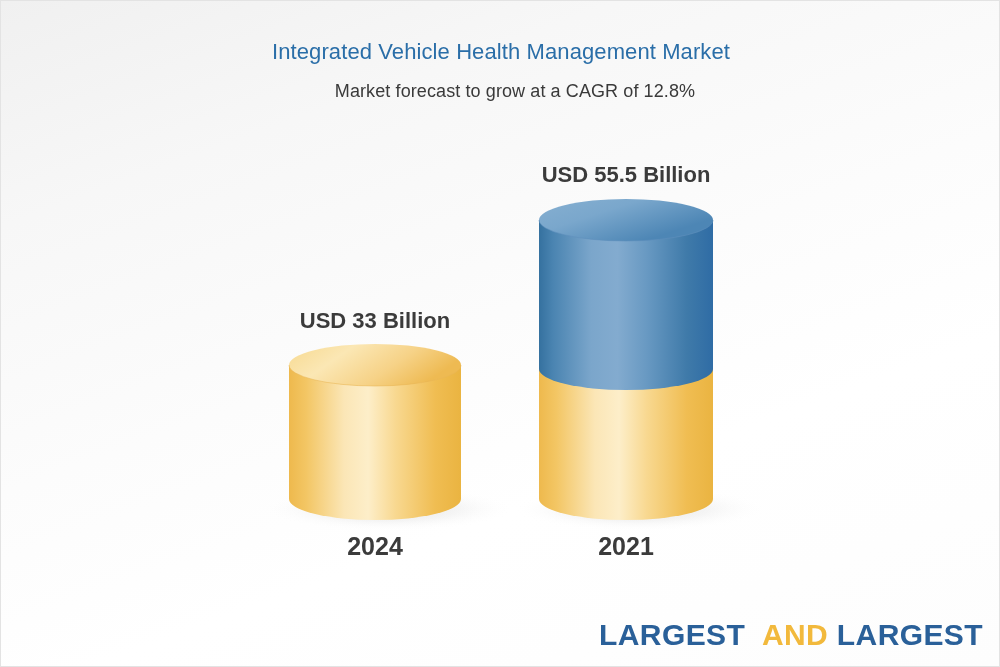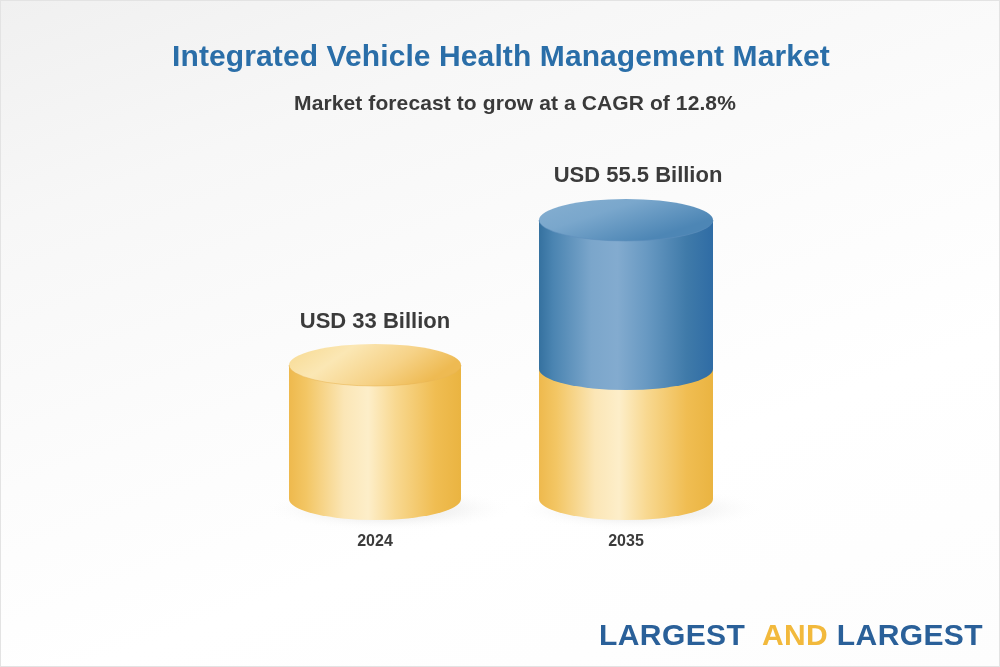--- a/index.html
+++ b/index.html
@@ -24,30 +24,30 @@
 
   
   .header {
     position: absolute;
     top: 38px;
     left: 0;
     width: 1000px;
     text-align: center;
   }
   .chart-title {
-    font-size: 30px;
-    font-weight: bold;
+    font-size: 22px;
+    font-weight: normal;
     color: #2a6ea8;
     letter-spacing: 0.1px;
     line-height: 1.15;
   }
   .chart-subtitle {
     margin-top: 17px;
-    font-size: 21px;
-    font-weight: bold;
+    font-size: 18px;
+    font-weight: normal;
     color: #3a3a3a;
     letter-spacing: 0.1px;
     margin-left: 28px;
   }
 
   
   .plot {
     position: absolute;
     left: 0;
     top: 0;
@@ -61,25 +61,25 @@
   
   .value-label {
     position: absolute;
     font-size: 22px;
     font-weight: bold;
     color: #3b3b3b;
     text-align: center;
     white-space: nowrap;
   }
   .value-label-2024 { left: 288px; top: 307px; width: 172px; }
-  .value-label-2030 { left: 538px; top: 161px; width: 174px; margin-left: 12px; }
+  .value-label-2030 { left: 538px; top: 161px; width: 174px; }
 
   .cat-label {
     position: absolute;
-    font-size: 16px;
+    font-size: 25px;
     font-weight: bold;
     color: #3b3b3b;
     text-align: center;
     white-space: nowrap;
   }
   .cat-label-2024 { left: 288px; top: 531px; width: 172px; }
   .cat-label-2030 { left: 538px; top: 531px; width: 174px; }
 
   
   .footer-url {
@@ -192,20 +192,20 @@
         <ellipse cx="625" cy="219" rx="87" ry="21" fill="url(#blueCap)"></ellipse>
         <path d="M538,219 A87,21 0 0 0 712,219" fill="none" stroke="#5f90bd" stroke-width="1" stroke-opacity="0.6"></path>
       </g>
     </svg>
   </div>
 
   <div class="value-label value-label-2024">USD 33 Billion</div>
   <div class="value-label value-label-2030">USD 55.5 Billion</div>
 
   <div class="cat-label cat-label-2024">2024</div>
-  <div class="cat-label cat-label-2030">2035</div>
+  <div class="cat-label cat-label-2030">2021</div>
 
 
   <div class="brand">
     <div class="brand-main"><span>LARGEST </span><span class="brand-and">AND</span><span> LARGEST</span></div>
   </div>
 
 </div>
 
 </body></html>

